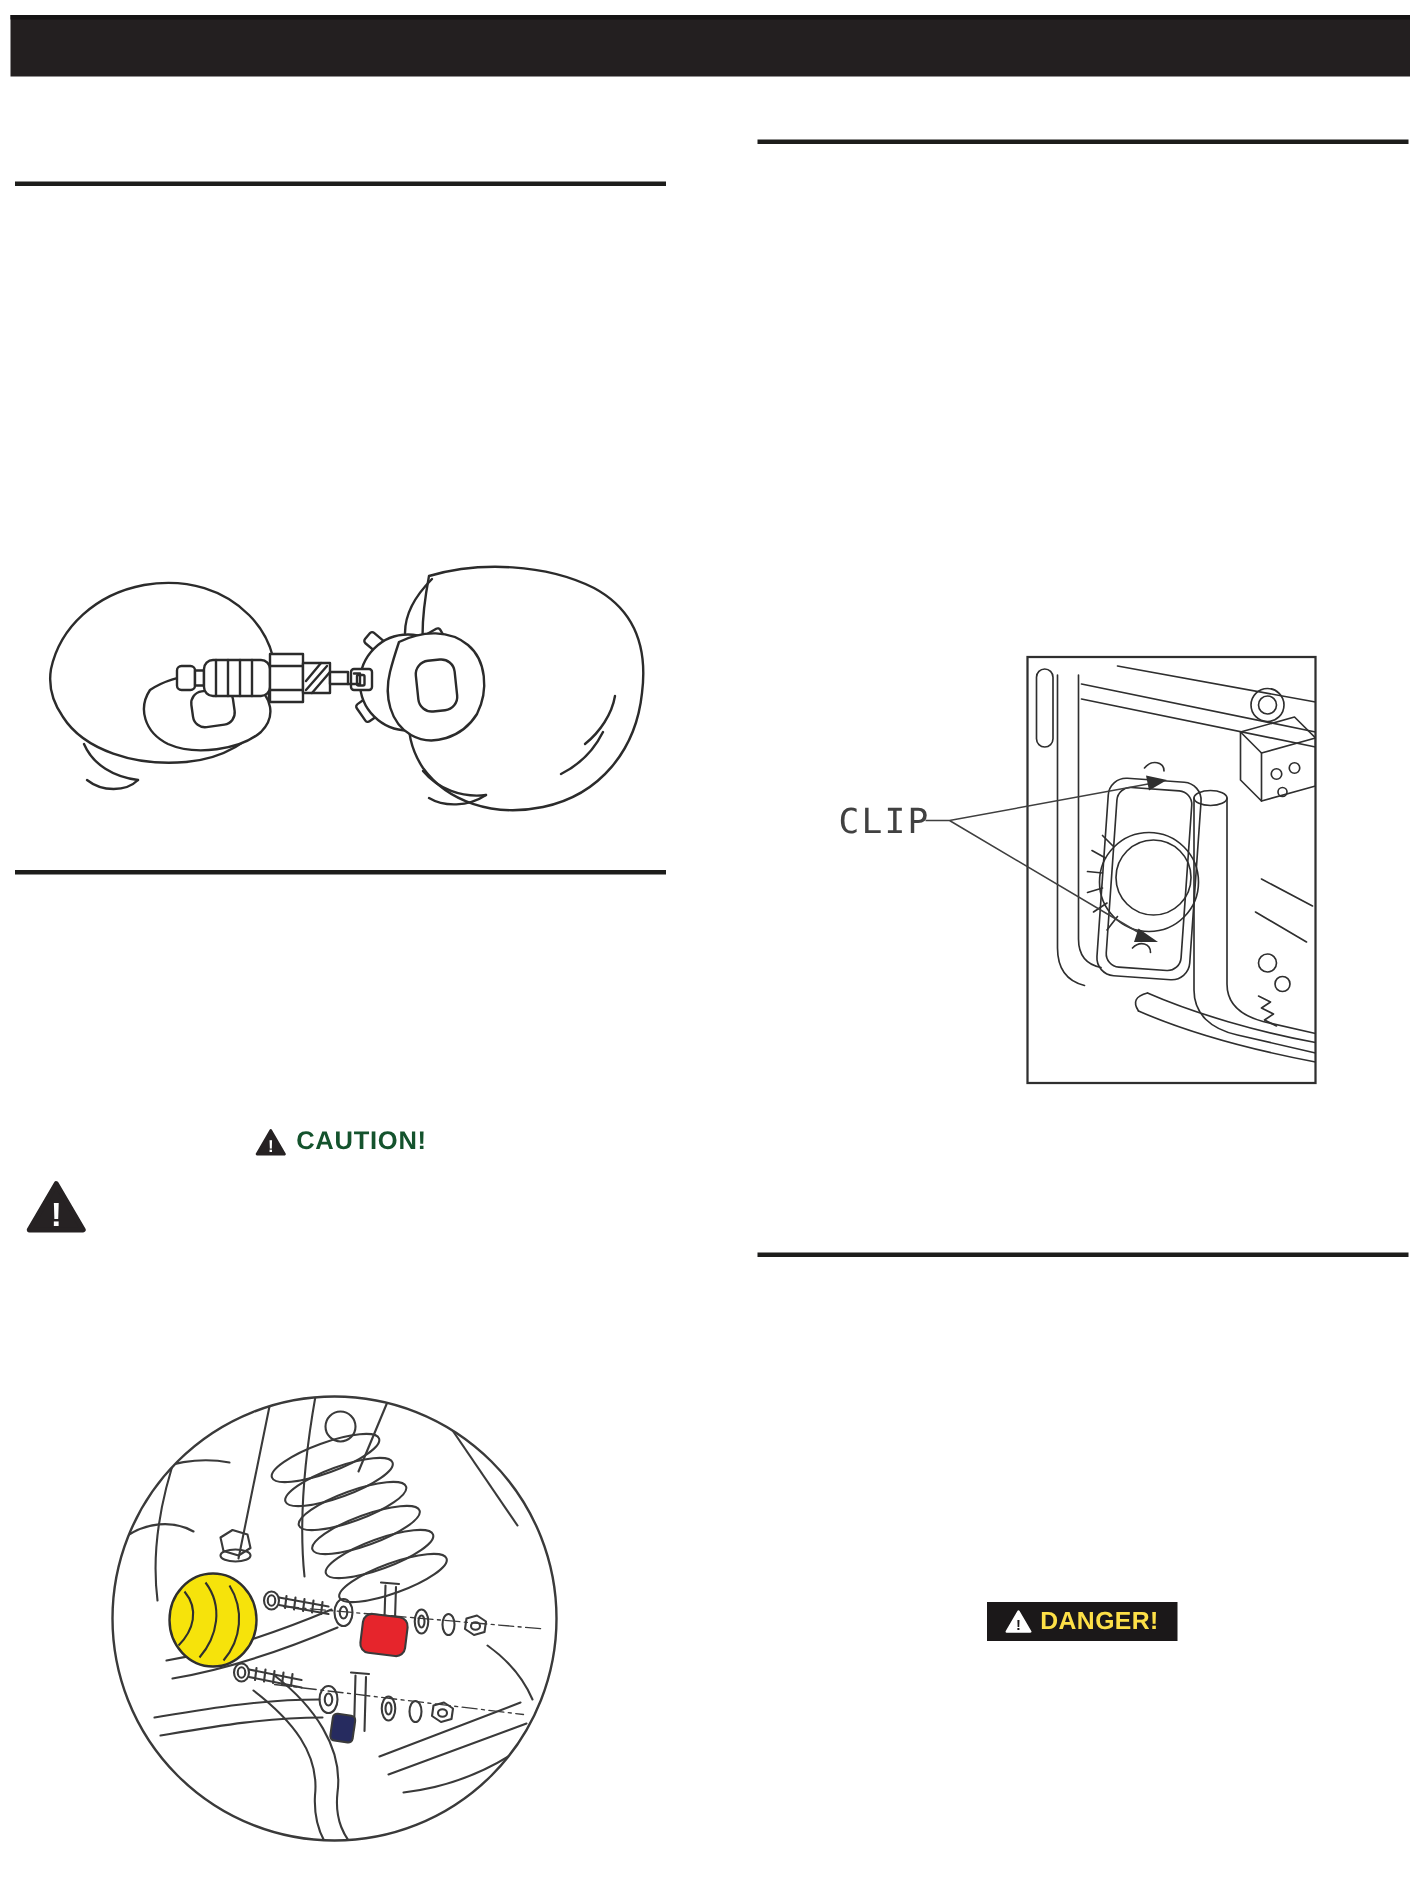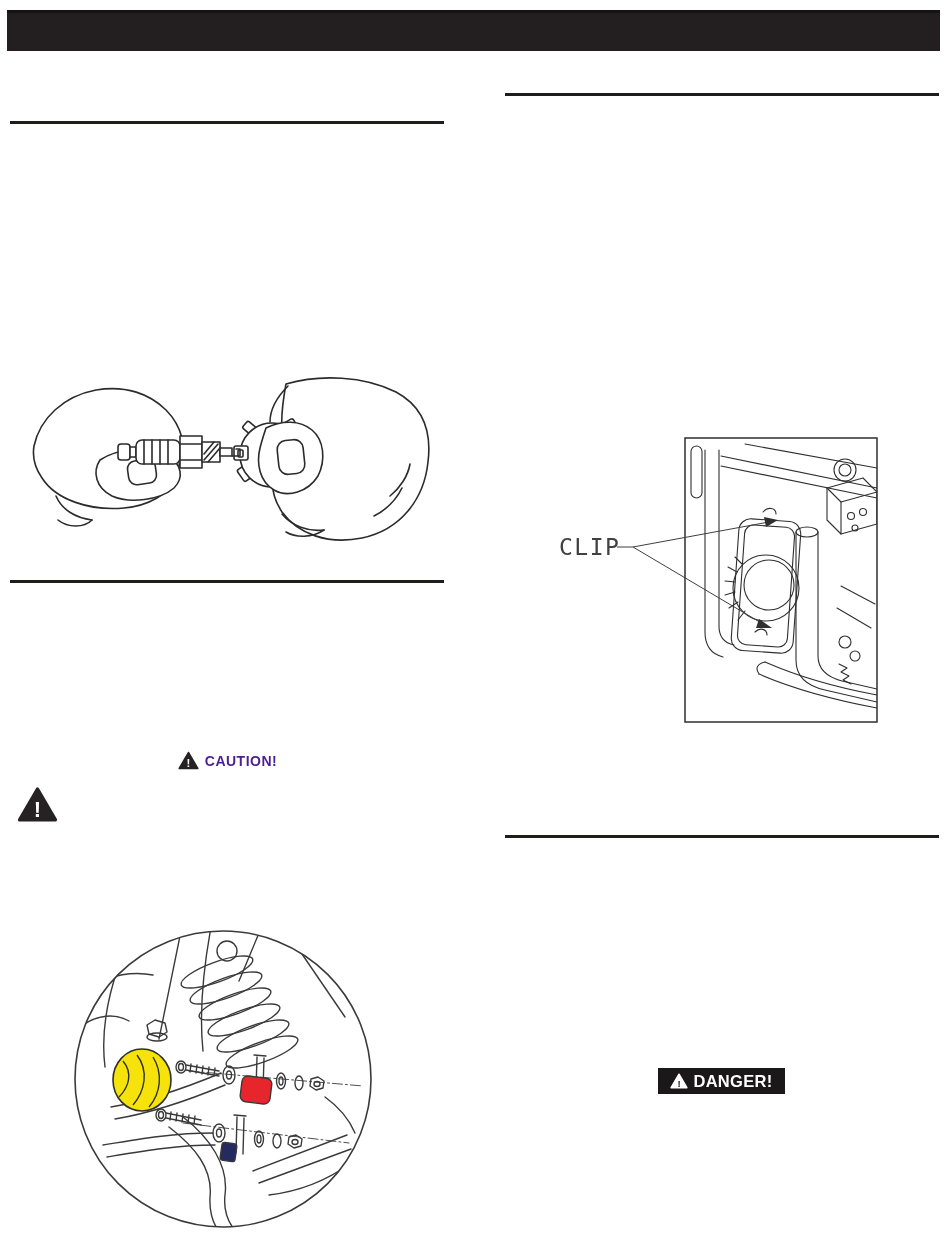--- a/index.html
+++ b/index.html
@@ -18,29 +18,29 @@
   .rule-r2{left:505px;top:835px;width:434px;}
   .fig{position:absolute;}
   .fig-spark{left:30px;top:376px;}
   .fig-battery{left:63px;top:921px;}
   .fig-clip{left:545px;top:436px;}
   .caution-heading{
     position:absolute;left:0;top:751px;width:455px;
     display:flex;justify-content:center;align-items:center;gap:6px;
   }
   .caution-heading .lbl{
-    font-size:14px;font-weight:bold;color:#4c1d95;letter-spacing:.5px;
+    font-size:17px;font-weight:bold;color:#14532d;letter-spacing:.5px;
   }
   .warn-standalone{position:absolute;left:17px;top:786px;}
   .danger-badge{
     position:absolute;left:658px;top:1068px;width:127px;height:26px;
     background:#1b1819;display:flex;justify-content:center;align-items:center;gap:5px;
   }
   .danger-badge .lbl{
-    font-size:16.5px;font-weight:bold;color:#ffffff;letter-spacing:.3px;
+    font-size:16.5px;font-weight:bold;color:#fde047;letter-spacing:.3px;
   }
 </style>
 </head>
 <body>
 
 <div class="page">
 
   <div class="header-bar"></div>
 
   <div class="rule rule-l1"></div>

